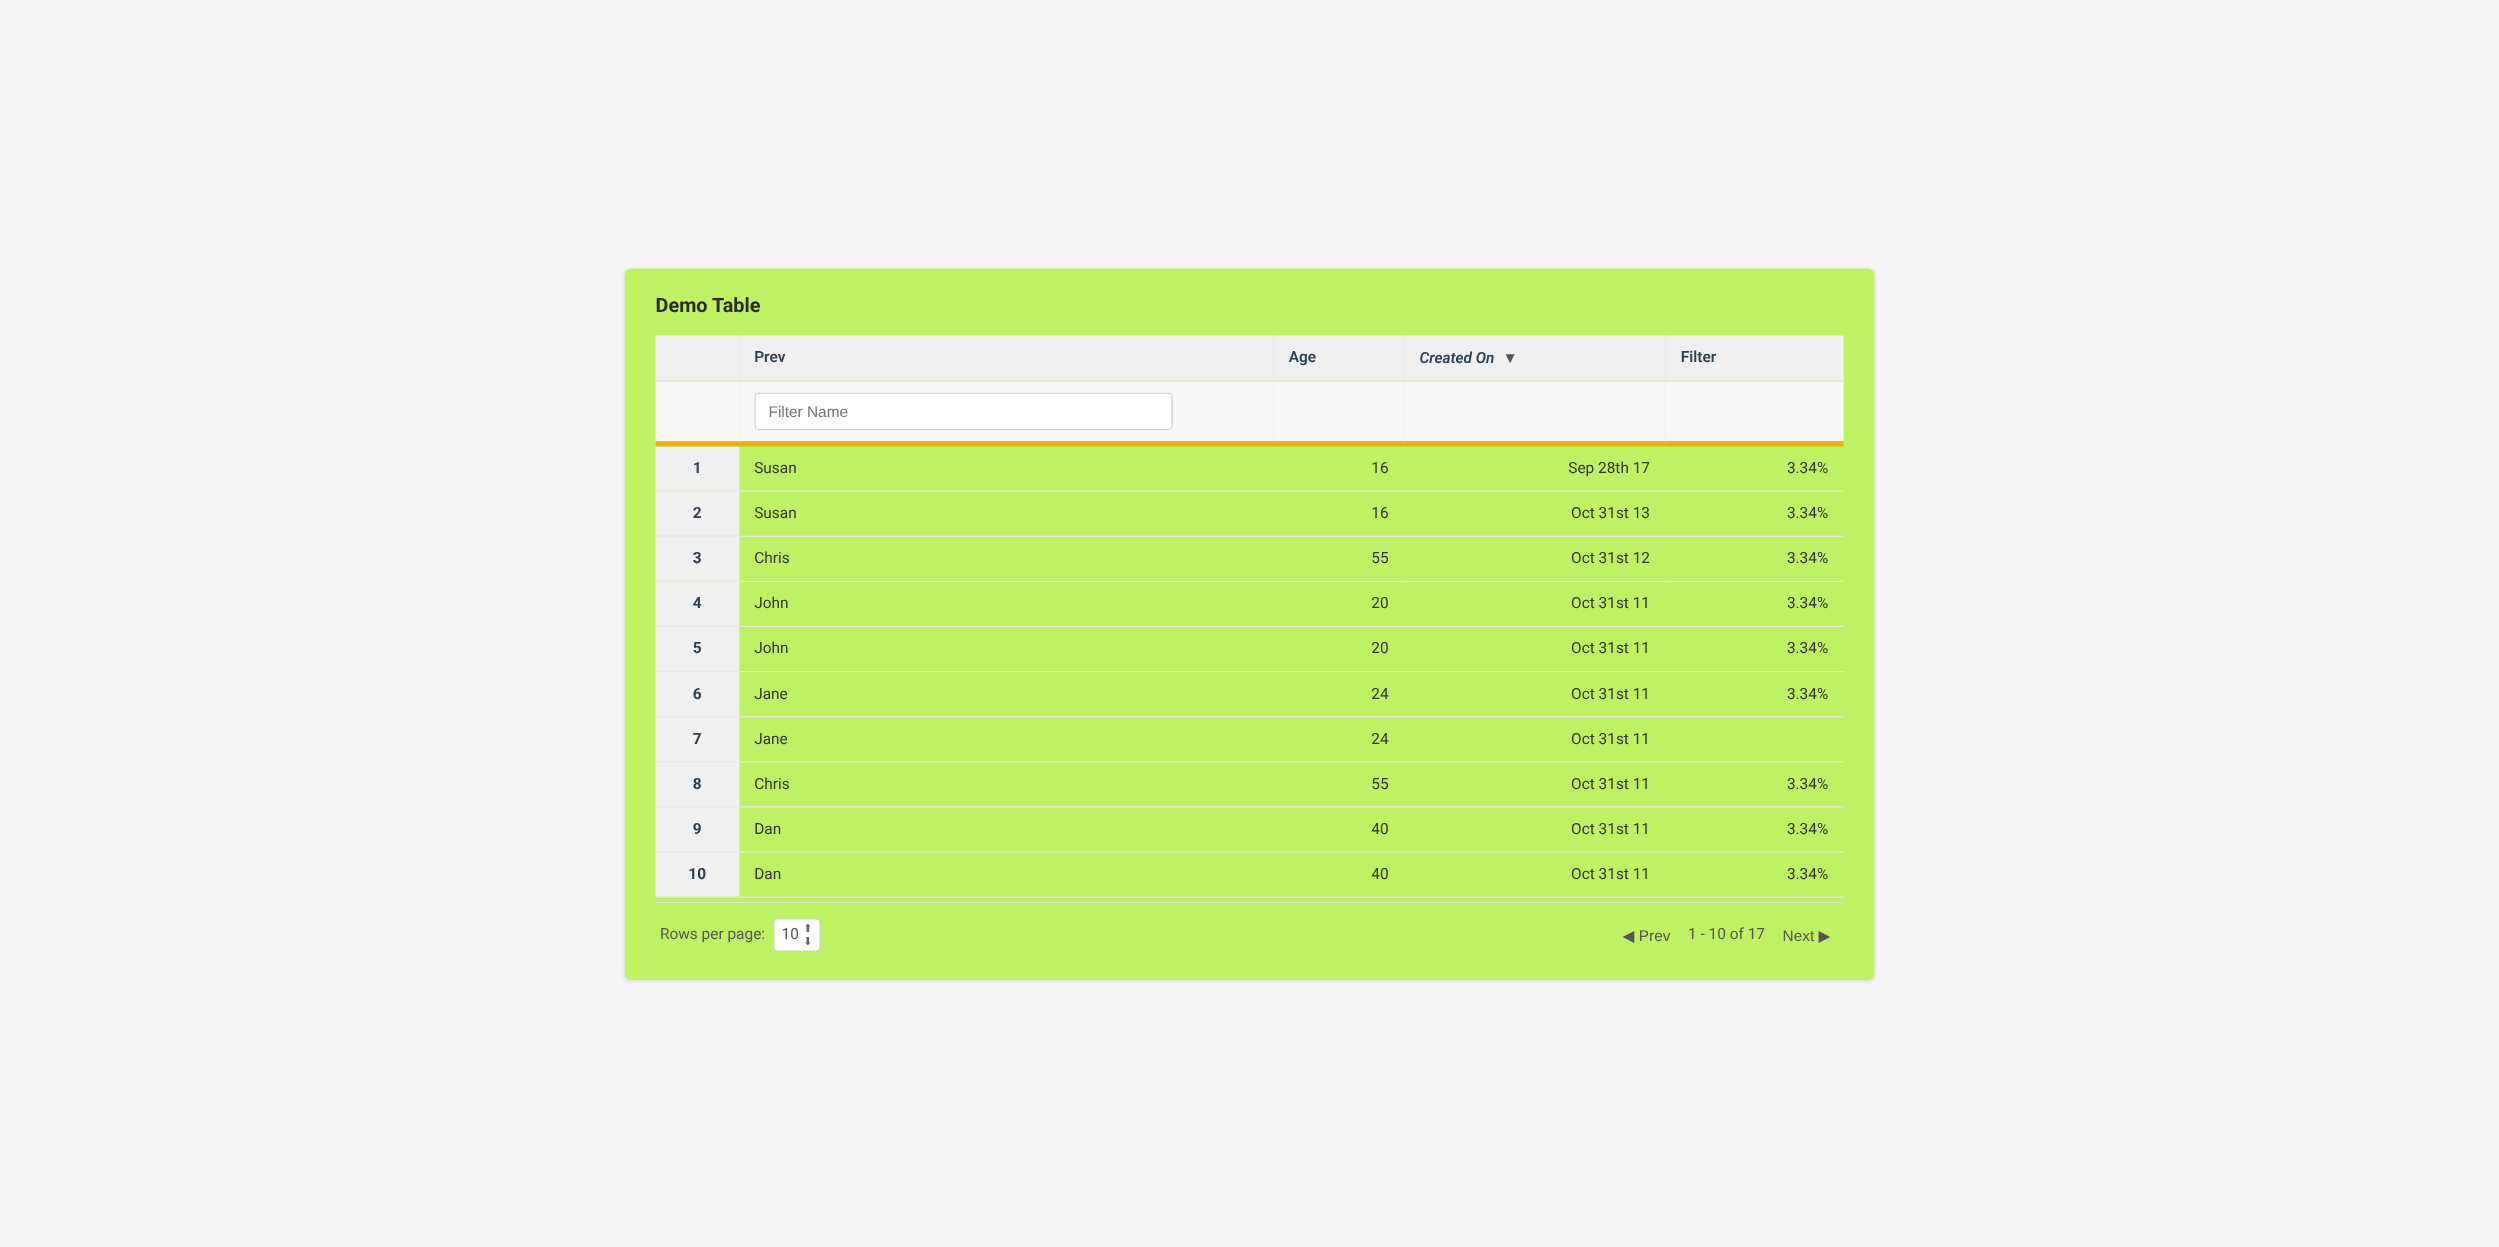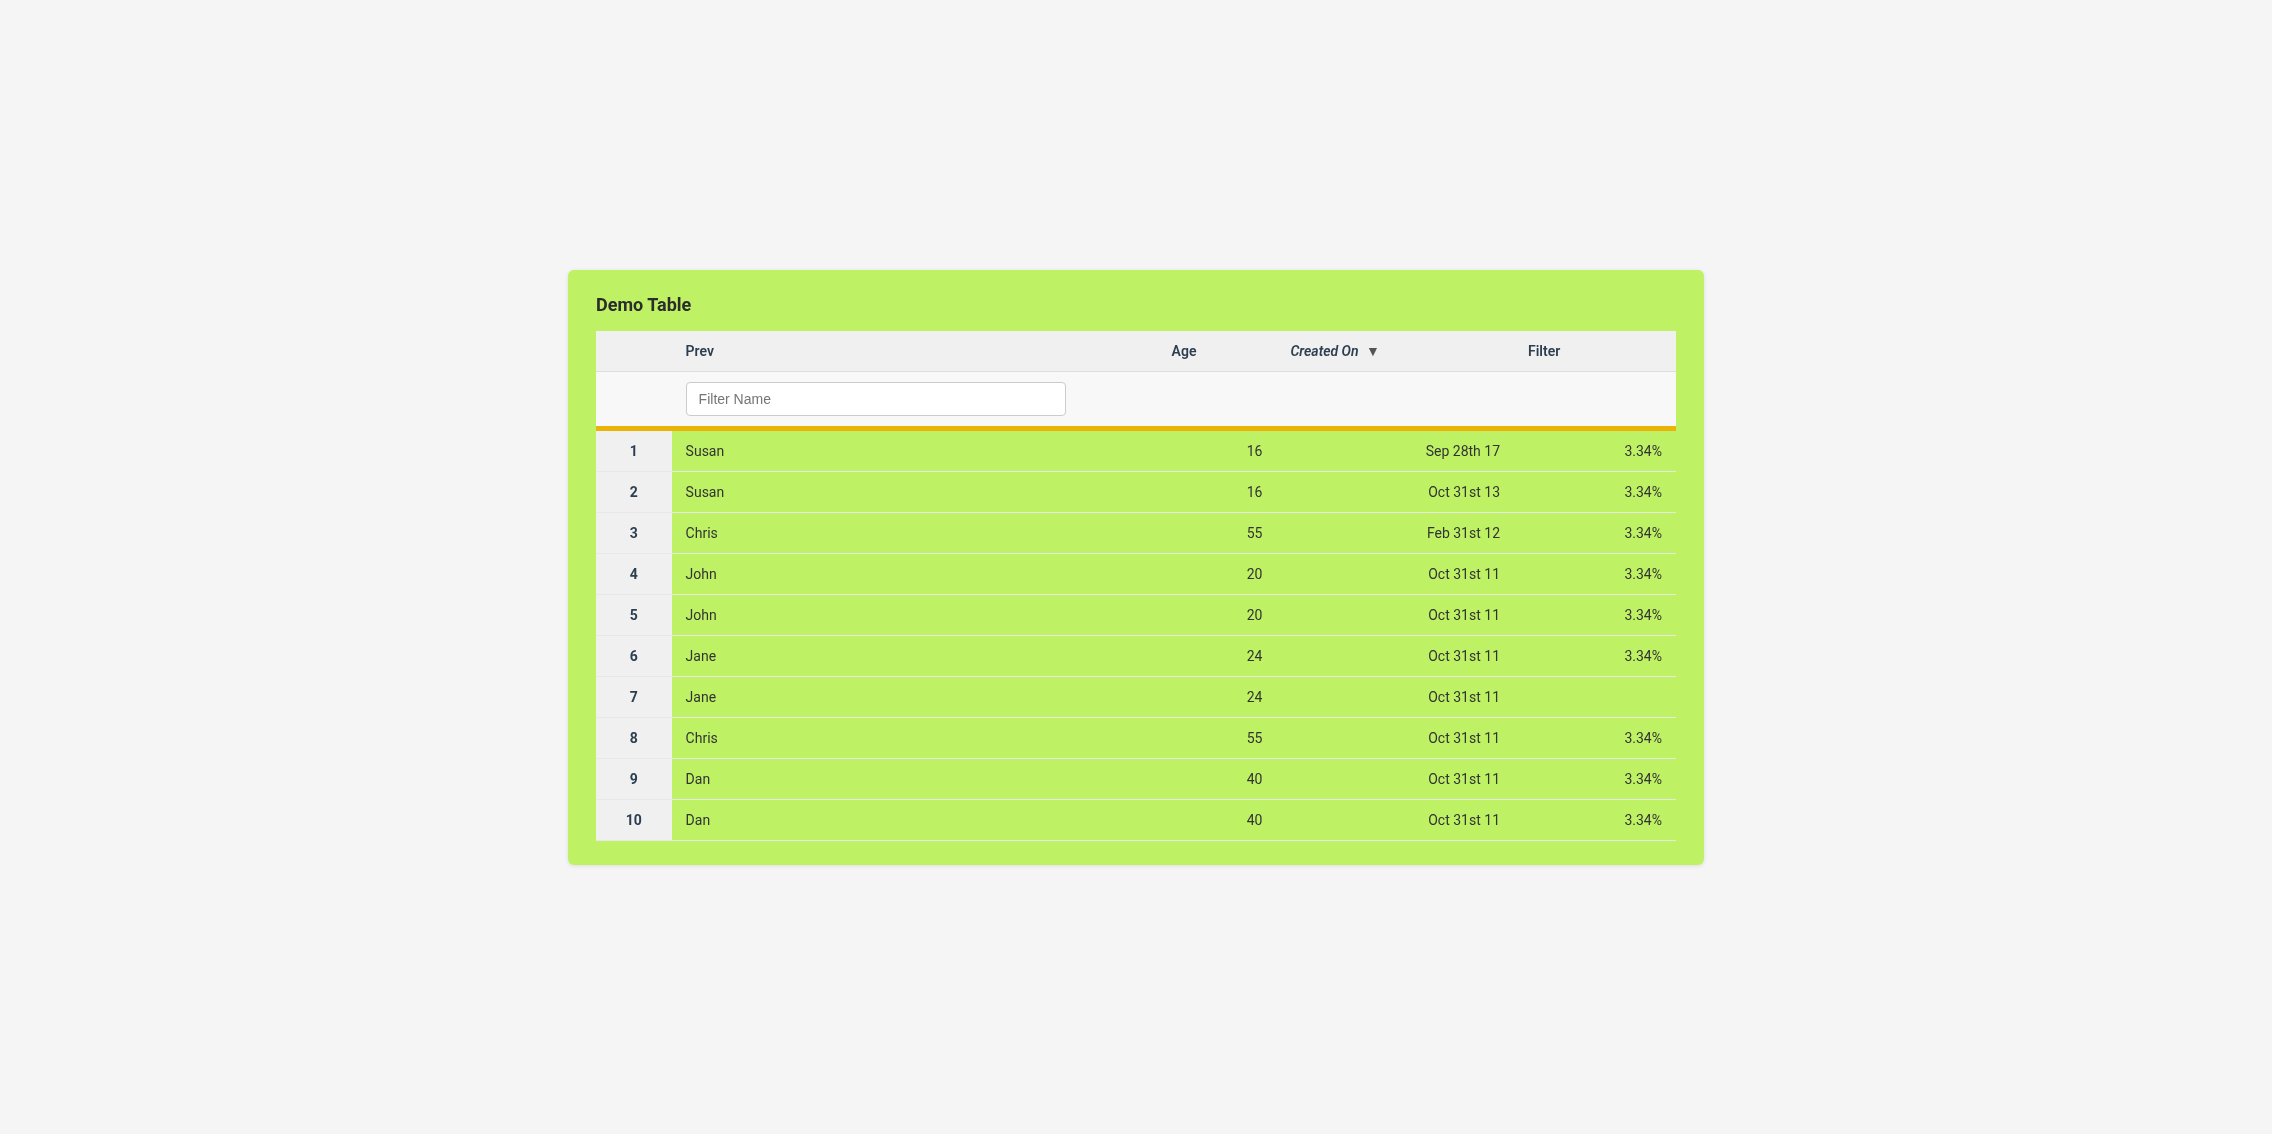--- a/index.html
+++ b/index.html
@@ -218,21 +218,21 @@
           <td class="index-cell">2</td>
           <td>Susan</td>
           <td class="right">16</td>
           <td class="right">Oct 31st 13</td>
           <td class="right">3.34%</td>
         </tr>
         <tr>
           <td class="index-cell">3</td>
           <td>Chris</td>
           <td class="right">55</td>
-          <td class="right">Feb 31st 12</td>
+          <td class="right">Oct 31st 12</td>
           <td class="right">3.34%</td>
         </tr>
         <tr>
           <td class="index-cell">4</td>
           <td>John</td>
           <td class="right">20</td>
           <td class="right">Oct 31st 11</td>
           <td class="right">3.34%</td>
         </tr>
         <tr>
@@ -273,13 +273,33 @@
         <tr>
           <td class="index-cell">10</td>
           <td>Dan</td>
           <td class="right">40</td>
           <td class="right">Oct 31st 11</td>
           <td class="right">3.34%</td>
         </tr>
       </tbody>
   </table>
 
+  <div class="footer">
+    <div class="rows-per-page">
+      <span>Rows per page:</span>
+      <div class="rows-select">
+        <span>10</span>
+        <span style="font-size:10px; color:#666;">⬆<br style="line-height:0">⬇</span>
+      </div>
+    </div>
+    <div class="pagination">
+      <button class="pagination-btn">
+        <span>◀</span>
+        <span>Prev</span>
+      </button>
+      <span class="pagination-info">1 - 10 of 17</span>
+      <button class="pagination-btn">
+        <span>Next</span>
+        <span>▶</span>
+      </button>
+    </div>
+  </div>
 </div>
 
 </body></html>

